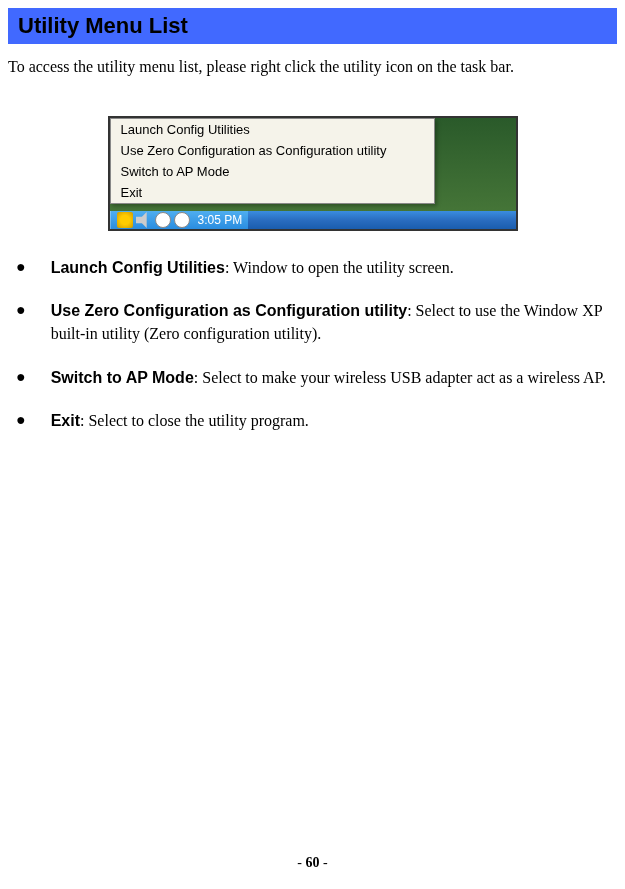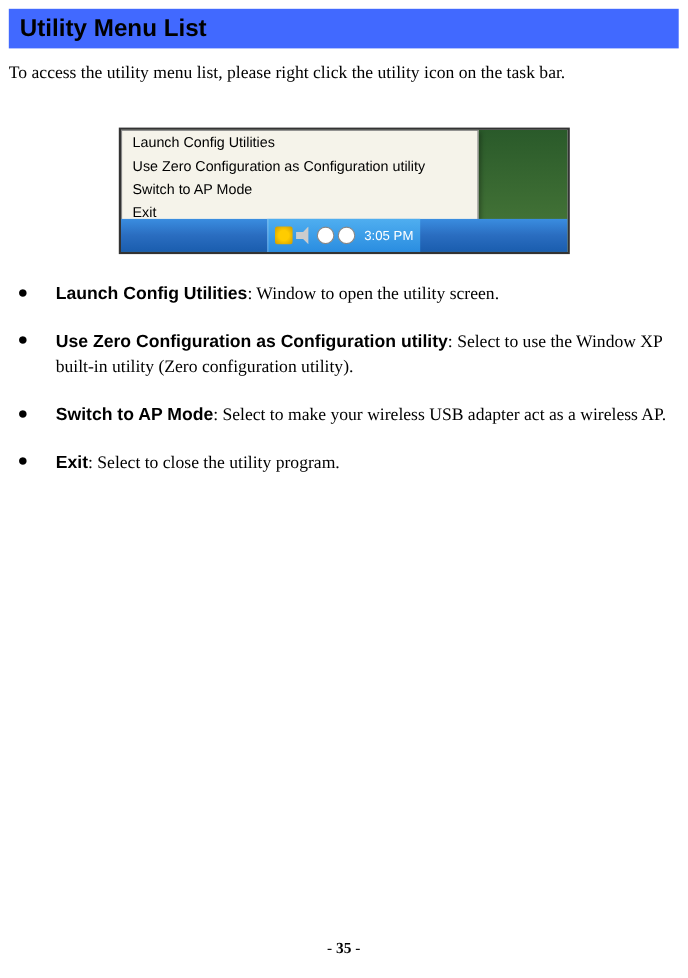--- a/index.html
+++ b/index.html
@@ -56,25 +56,25 @@
       font-family: Tahoma, sans-serif;
       font-size: 13px;
       padding: 3px 10px;
       cursor: pointer;
     }
     .taskbar {
       position: absolute;
       bottom: 0;
       left: 0;
       right: 0;
-      height: 30px;
+      height: 18px;
       background: linear-gradient(to bottom, #3a8de0 0%, #2a6dc0 50%, #1a5dae 100%);
       display: flex;
       align-items: center;
-      justify-content: center;
+      justify-content: flex-start;
       padding-right: 0;
     }
     .tray-section {
       display: flex;
       align-items: center;
       background: linear-gradient(to bottom, #4faef0 0%, #2a8de0 100%);
       height: 100%;
       padding: 0 6px;
       border-left: 1px solid rgba(255,255,255,0.3);
     }
@@ -193,14 +193,14 @@
   </div>
   <div class="bullet-item">
     <span class="bullet">●</span>
     <div class="bullet-content">
       <span class="bullet-title">Exit</span><span>: Select to close the utility program.</span>
     </div>
   </div>
 </div>
 
 <div class="page-footer">
-  <span>- </span><span class="page-num">35</span><span> -</span>
+  <span>- </span><span class="page-num">60</span><span> -</span>
 </div>
 
 </body></html>

